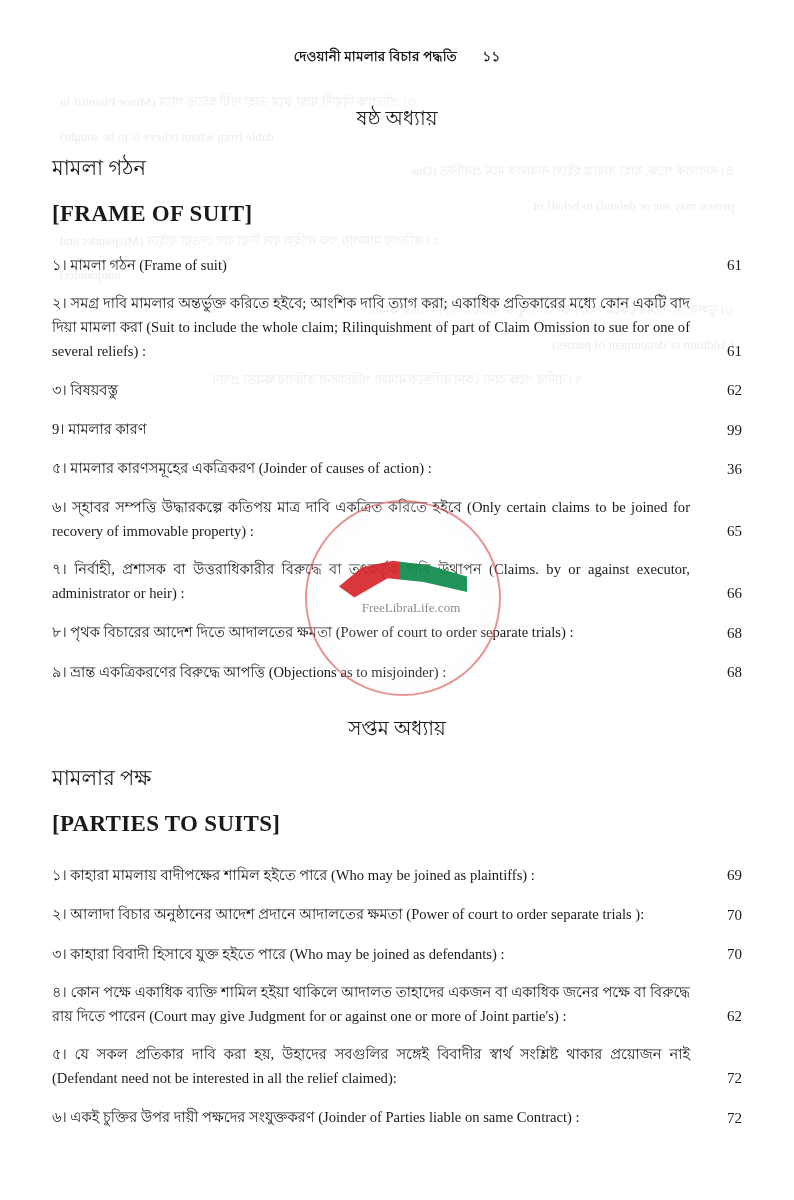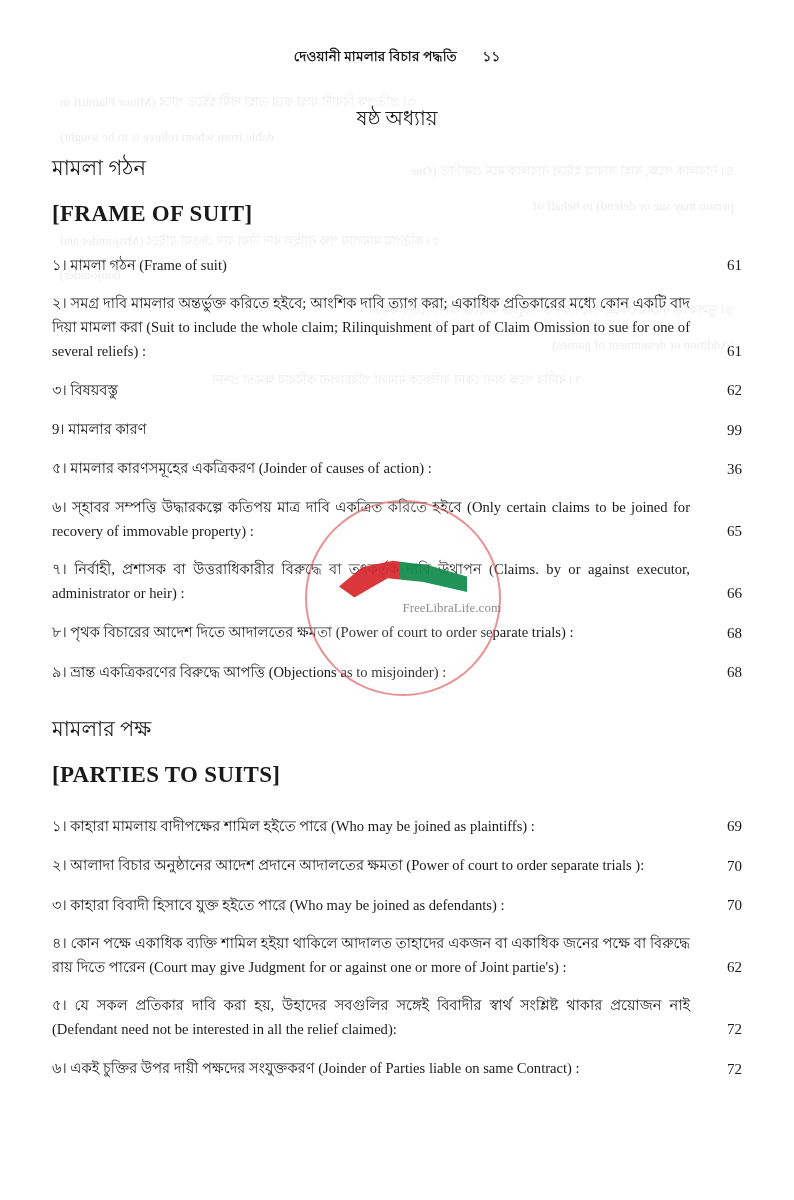--- a/index.html
+++ b/index.html
@@ -132,21 +132,21 @@
     height: 46px;
     background: linear-gradient(90deg, #d7262b 0 48%, #0f8a4a 48% 100%);
     clip-path: polygon(0% 62%, 18% 20%, 42% 6%, 70% 16%, 100% 40%, 100% 74%, 66% 52%, 38% 44%, 12% 86%);
     opacity: .92;
   }
   .stamp .bn-text {
     position: absolute;
     left: 16px;
     right: 0;
     top: 100px;
-    text-align: right;
+    text-align: center;
     font-size: 13px;
     color: rgba(120,120,120,.85);
     font-family: "Liberation Serif", serif;
   }
 </style>
 </head>
 <body>
 
 <div class="page">
 
@@ -205,20 +205,21 @@
       <span class="pg">68</span>
     </div>
     <div class="entry single">
       <span class="txt">৯। ভ্রান্ত একত্রিকরণের বিরুদ্ধে আপত্তি (Objections as to misjoinder) :</span>
       <span class="pg">68</span>
     </div>
   </div>
 
   <div class="gap-mid"></div>
 
+  <div class="chap-label">সপ্তম অধ্যায়</div>
   <div class="chap-title-bn">মামলার পক্ষ</div>
   <div class="chap-title-en">[PARTIES TO SUITS]</div>
 
   <div class="toc">
     <div class="entry single">
       <span class="txt">১। কাহারা মামলায় বাদীপক্ষের শামিল হইতে পারে (Who may be joined as plaintiffs) :</span>
       <span class="pg">69</span>
     </div>
     <div class="entry">
       <span class="txt">২। আলাদা বিচার অনুষ্ঠানের আদেশ প্রদানে আদালতের ক্ষমতা (Power of court to order separate trials ):</span>

